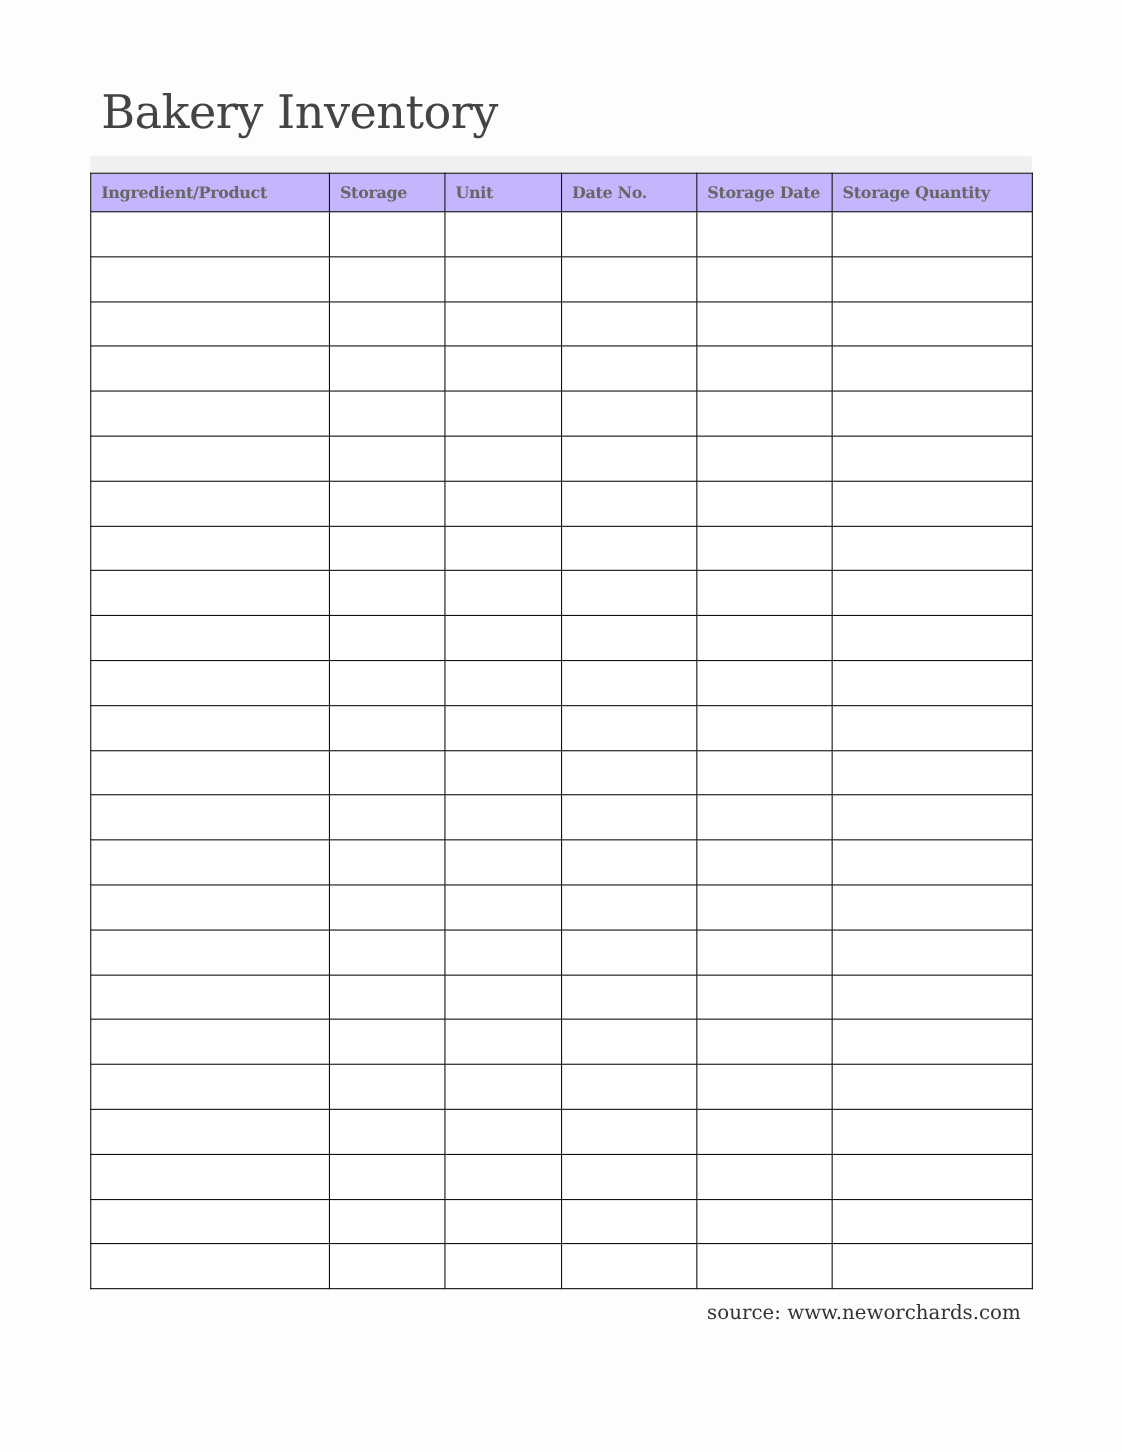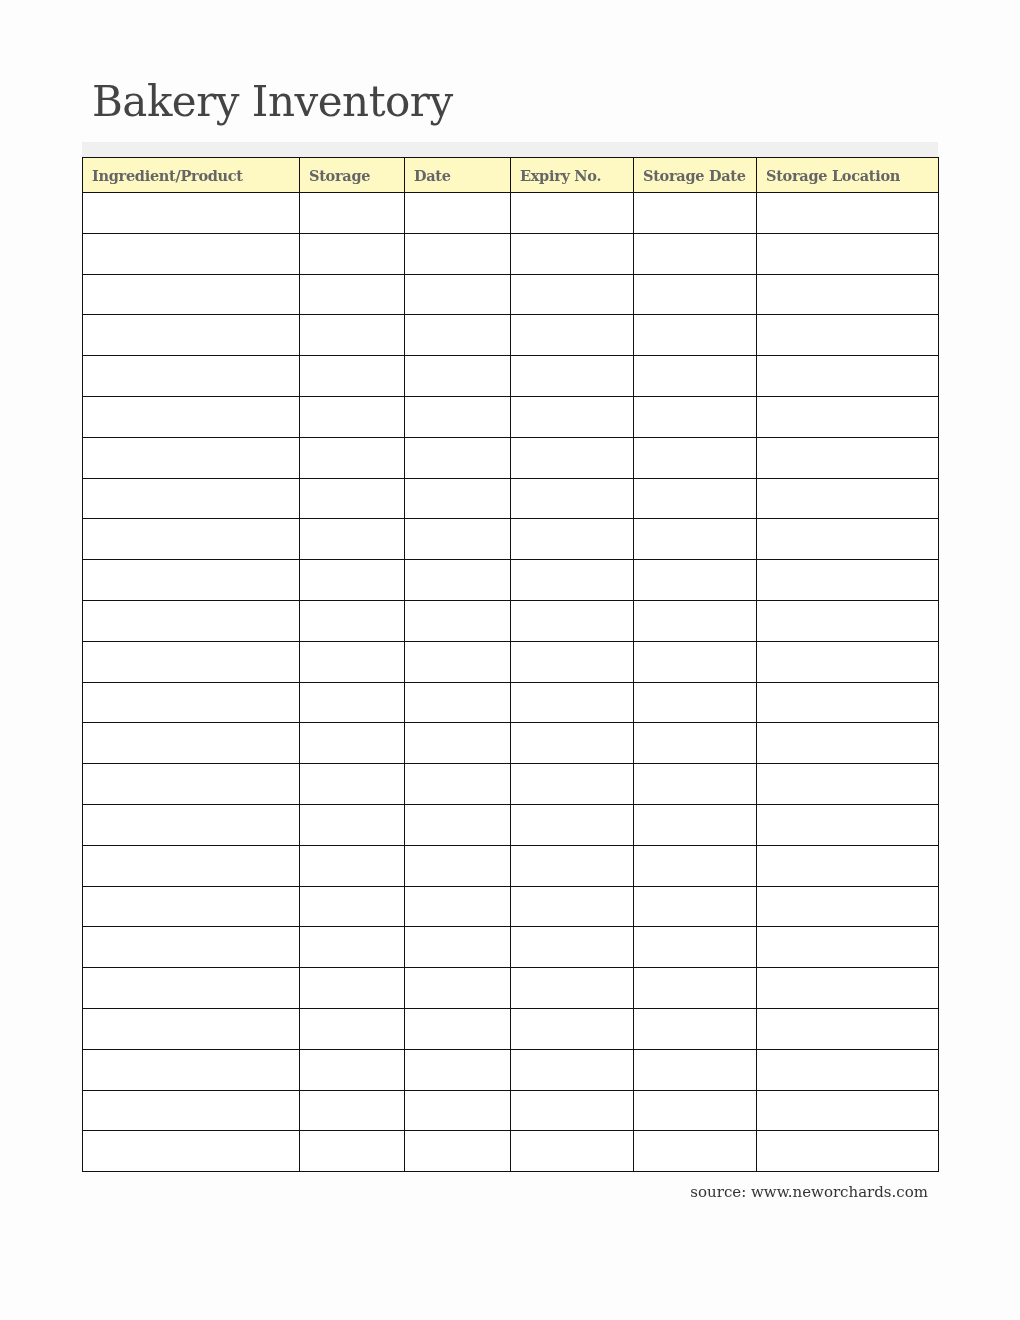--- a/index.html
+++ b/index.html
@@ -41,31 +41,31 @@
     }
     table.inv th {
       height: 34px;
       text-align: left;
       padding-left: 9px;
       font-family: "DejaVu Serif", serif;
       font-weight: bold;
       font-size: 14.5px;
       color: #666666;
       letter-spacing: -0.3px;
-      background: #fef9c3;
+      background: #c4b5fd;
     }
     table.inv td {
       height: 39.8px;
       background: #ffffff;
     }
     .source {
       position: absolute;
       right: 92px; top: 1183px;
       font-family: "DejaVu Serif", serif;
-      font-size: 15px;
+      font-size: 18px;
       color: #333333;
     }
   </style>
 </head>
 <body>
 
 <h1 class="title">Bakery Inventory</h1>
 <div class="band"></div>
 
 <table class="inv">
@@ -74,24 +74,24 @@
       <col style="width: 105px;">
       <col style="width: 106px;">
       <col style="width: 123px;">
       <col style="width: 123px;">
       <col style="width: 182px;">
     </colgroup>
   <thead>
     <tr>
       <th>Ingredient/Product</th>
       <th>Storage</th>
-      <th>Date</th>
-      <th>Expiry No.</th>
+      <th>Unit</th>
+      <th>Date No.</th>
       <th>Storage Date</th>
-      <th>Storage Location</th>
+      <th>Storage Quantity</th>
     </tr>
   </thead>
   <tbody id="tbody">
       <tr>
         <td></td>
         <td></td>
         <td></td>
         <td></td>
         <td></td>
         <td></td>

